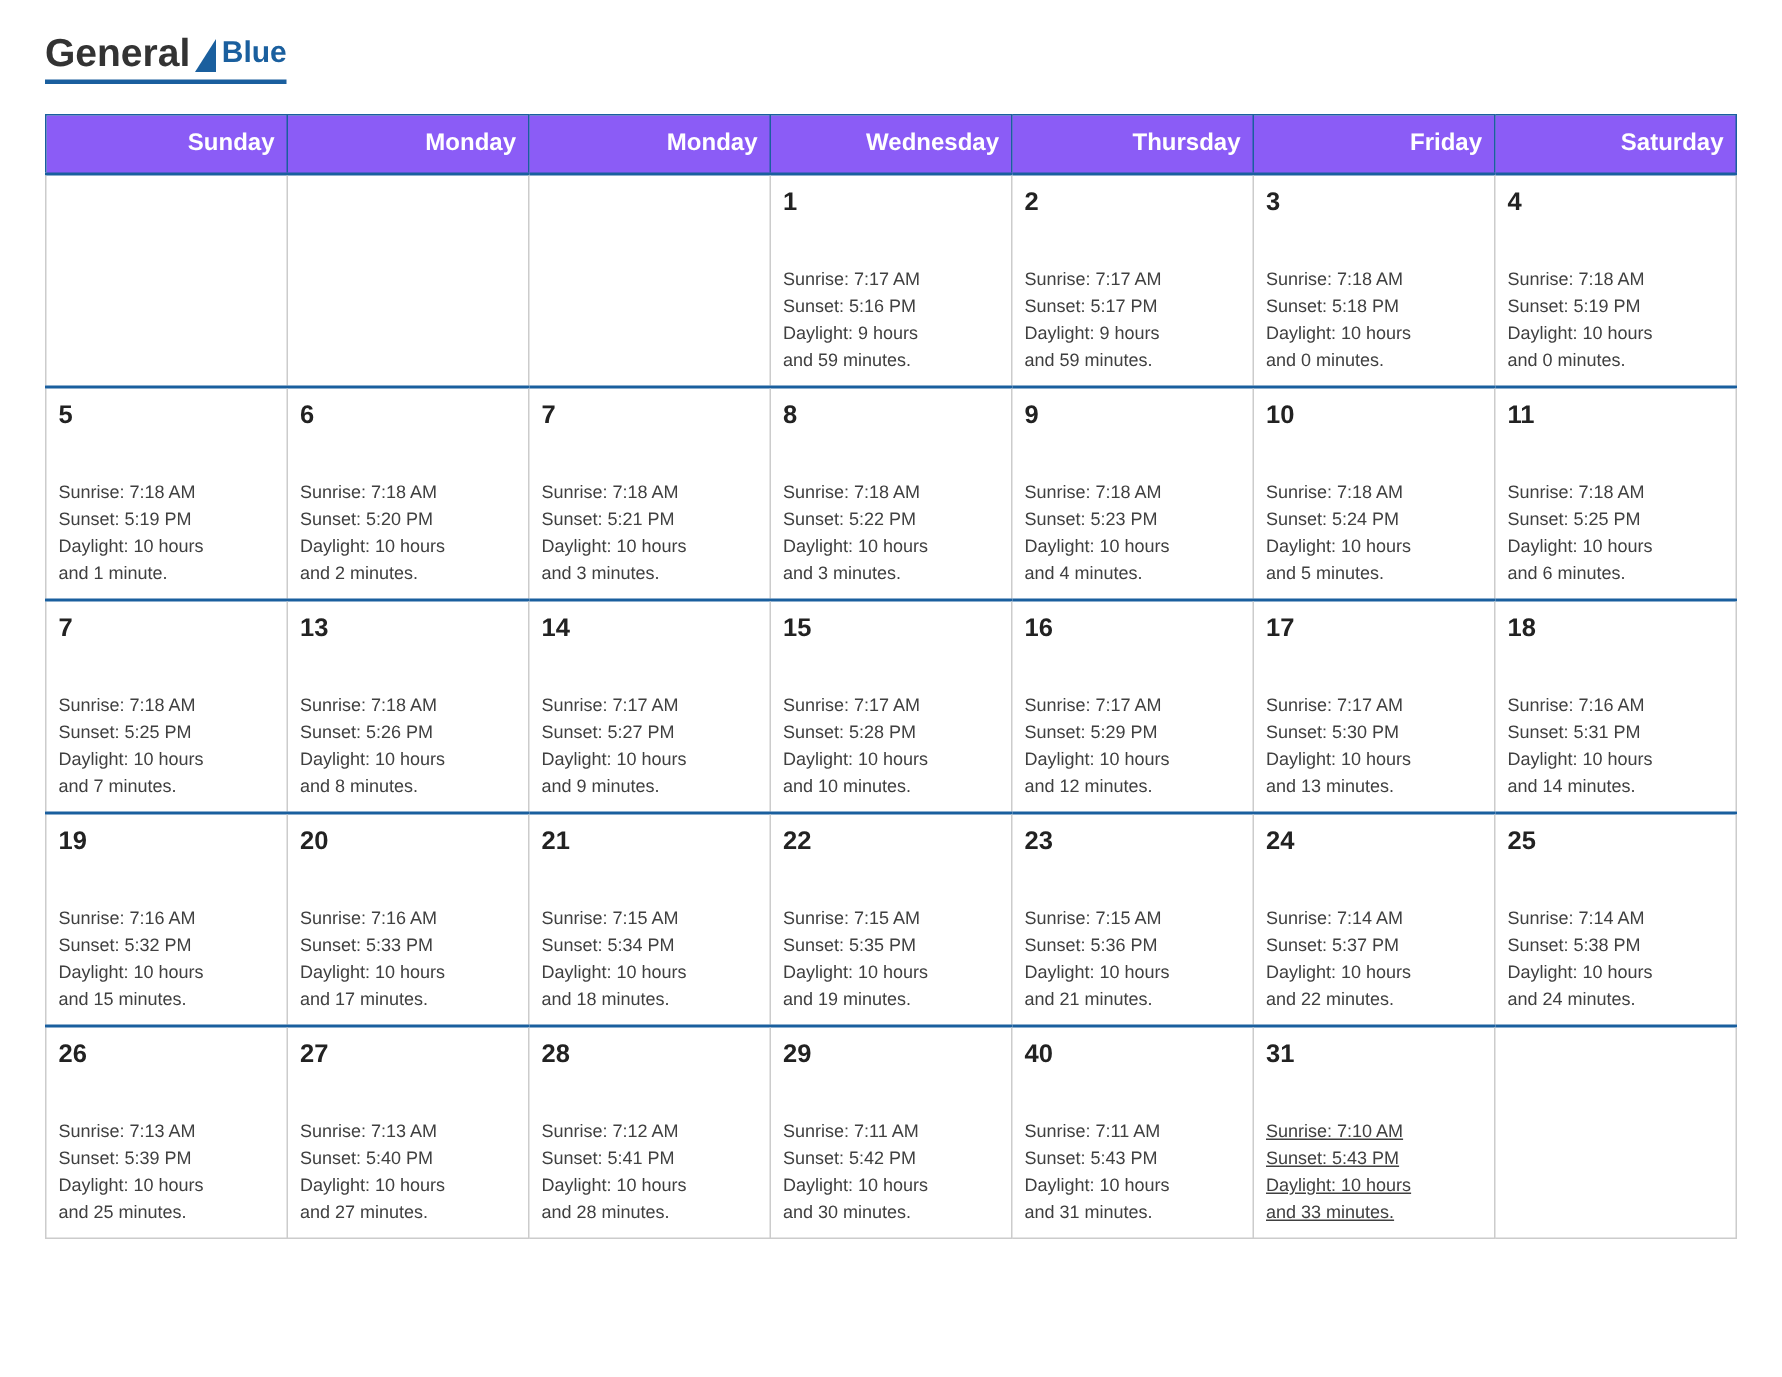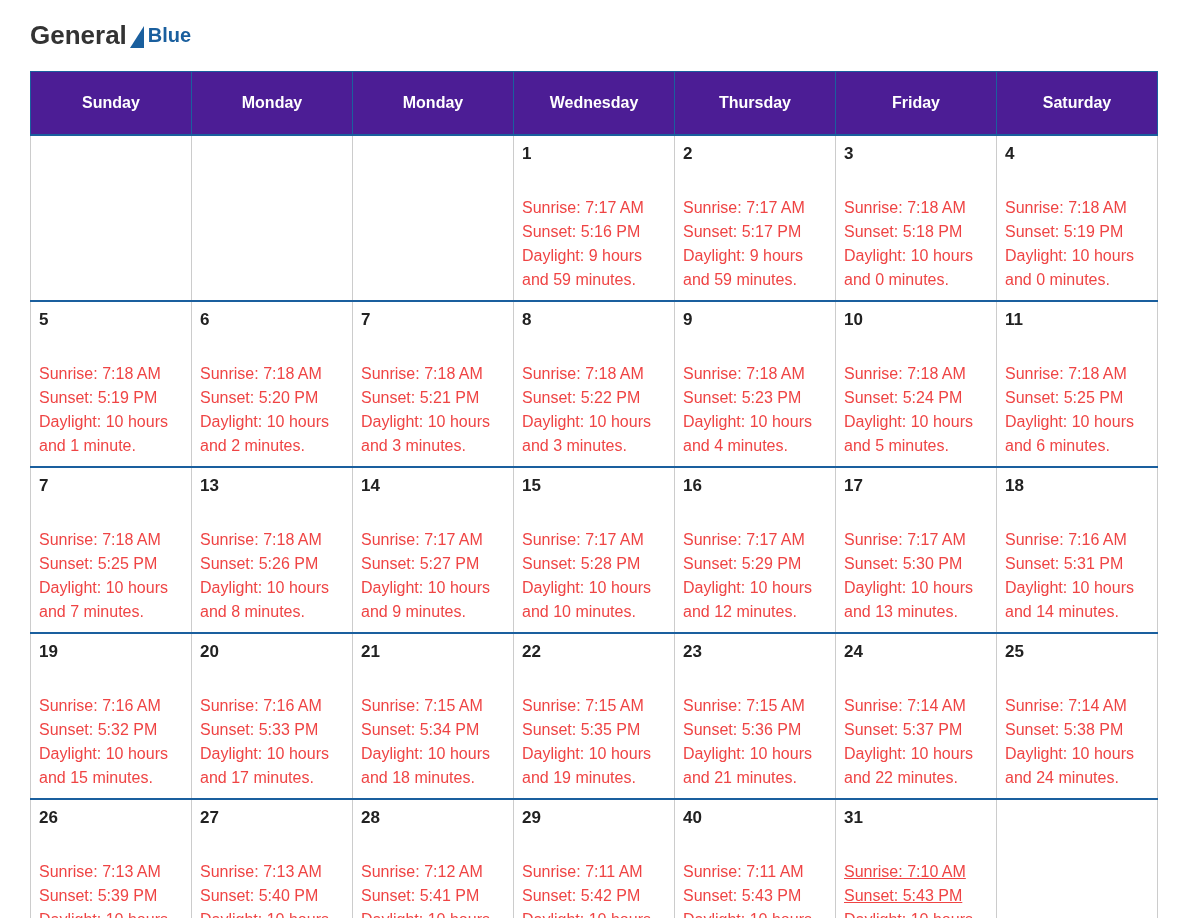--- a/index.html
+++ b/index.html
@@ -12,21 +12,21 @@
       padding: 20px 30px;
     }
     .header {
       display: flex;
       justify-content: space-between;
       align-items: flex-start;
       margin-bottom: 20px;
     }
     .logo {
       display: flex;
-      flex-direction: row;
+      flex-direction: column;
       align-items: flex-start;
     }
     .logo-top {
       display: flex;
       align-items: center;
     }
     .logo-general {
       font-size: 26px;
       font-weight: bold;
       color: #333;
@@ -64,46 +64,46 @@
       font-size: 20px;
       color: #555;
       margin-top: 4px;
     }
     .calendar {
       width: 100%;
       border-collapse: collapse;
       border: 1px solid #ccc;
     }
     .calendar thead th {
-      background: #4c1d95;
+      background: #8b5cf6;
       color: #fff;
       font-size: 16px;
       font-weight: bold;
-      padding: 22px 8px;
-      text-align: center;
+      padding: 10px 8px;
+      text-align: right;
       border: 1px solid #1a5f9e;
     }
     .calendar tbody td {
       vertical-align: top;
       border: 1px solid #ccc;
       padding: 8px;
       width: calc(100% / 7);
       min-height: 120px;
       height: 120px;
     }
     .day-number {
       font-size: 17px;
       font-weight: bold;
       color: #222;
       margin-bottom: 4px;
       display: block;
     }
     .day-info {
-      font-size: 16px;
-      color: #ef4444;
+      font-size: 12px;
+      color: #404040;
       line-height: 1.5;
       margin-top: 32px;
     }
     .empty-cell {
       background: #fff;
     }
     .calendar tbody tr td {
       border-top: 2px solid #1a5f9e;
     }
     .calendar tbody tr:not(:first-child) td {

